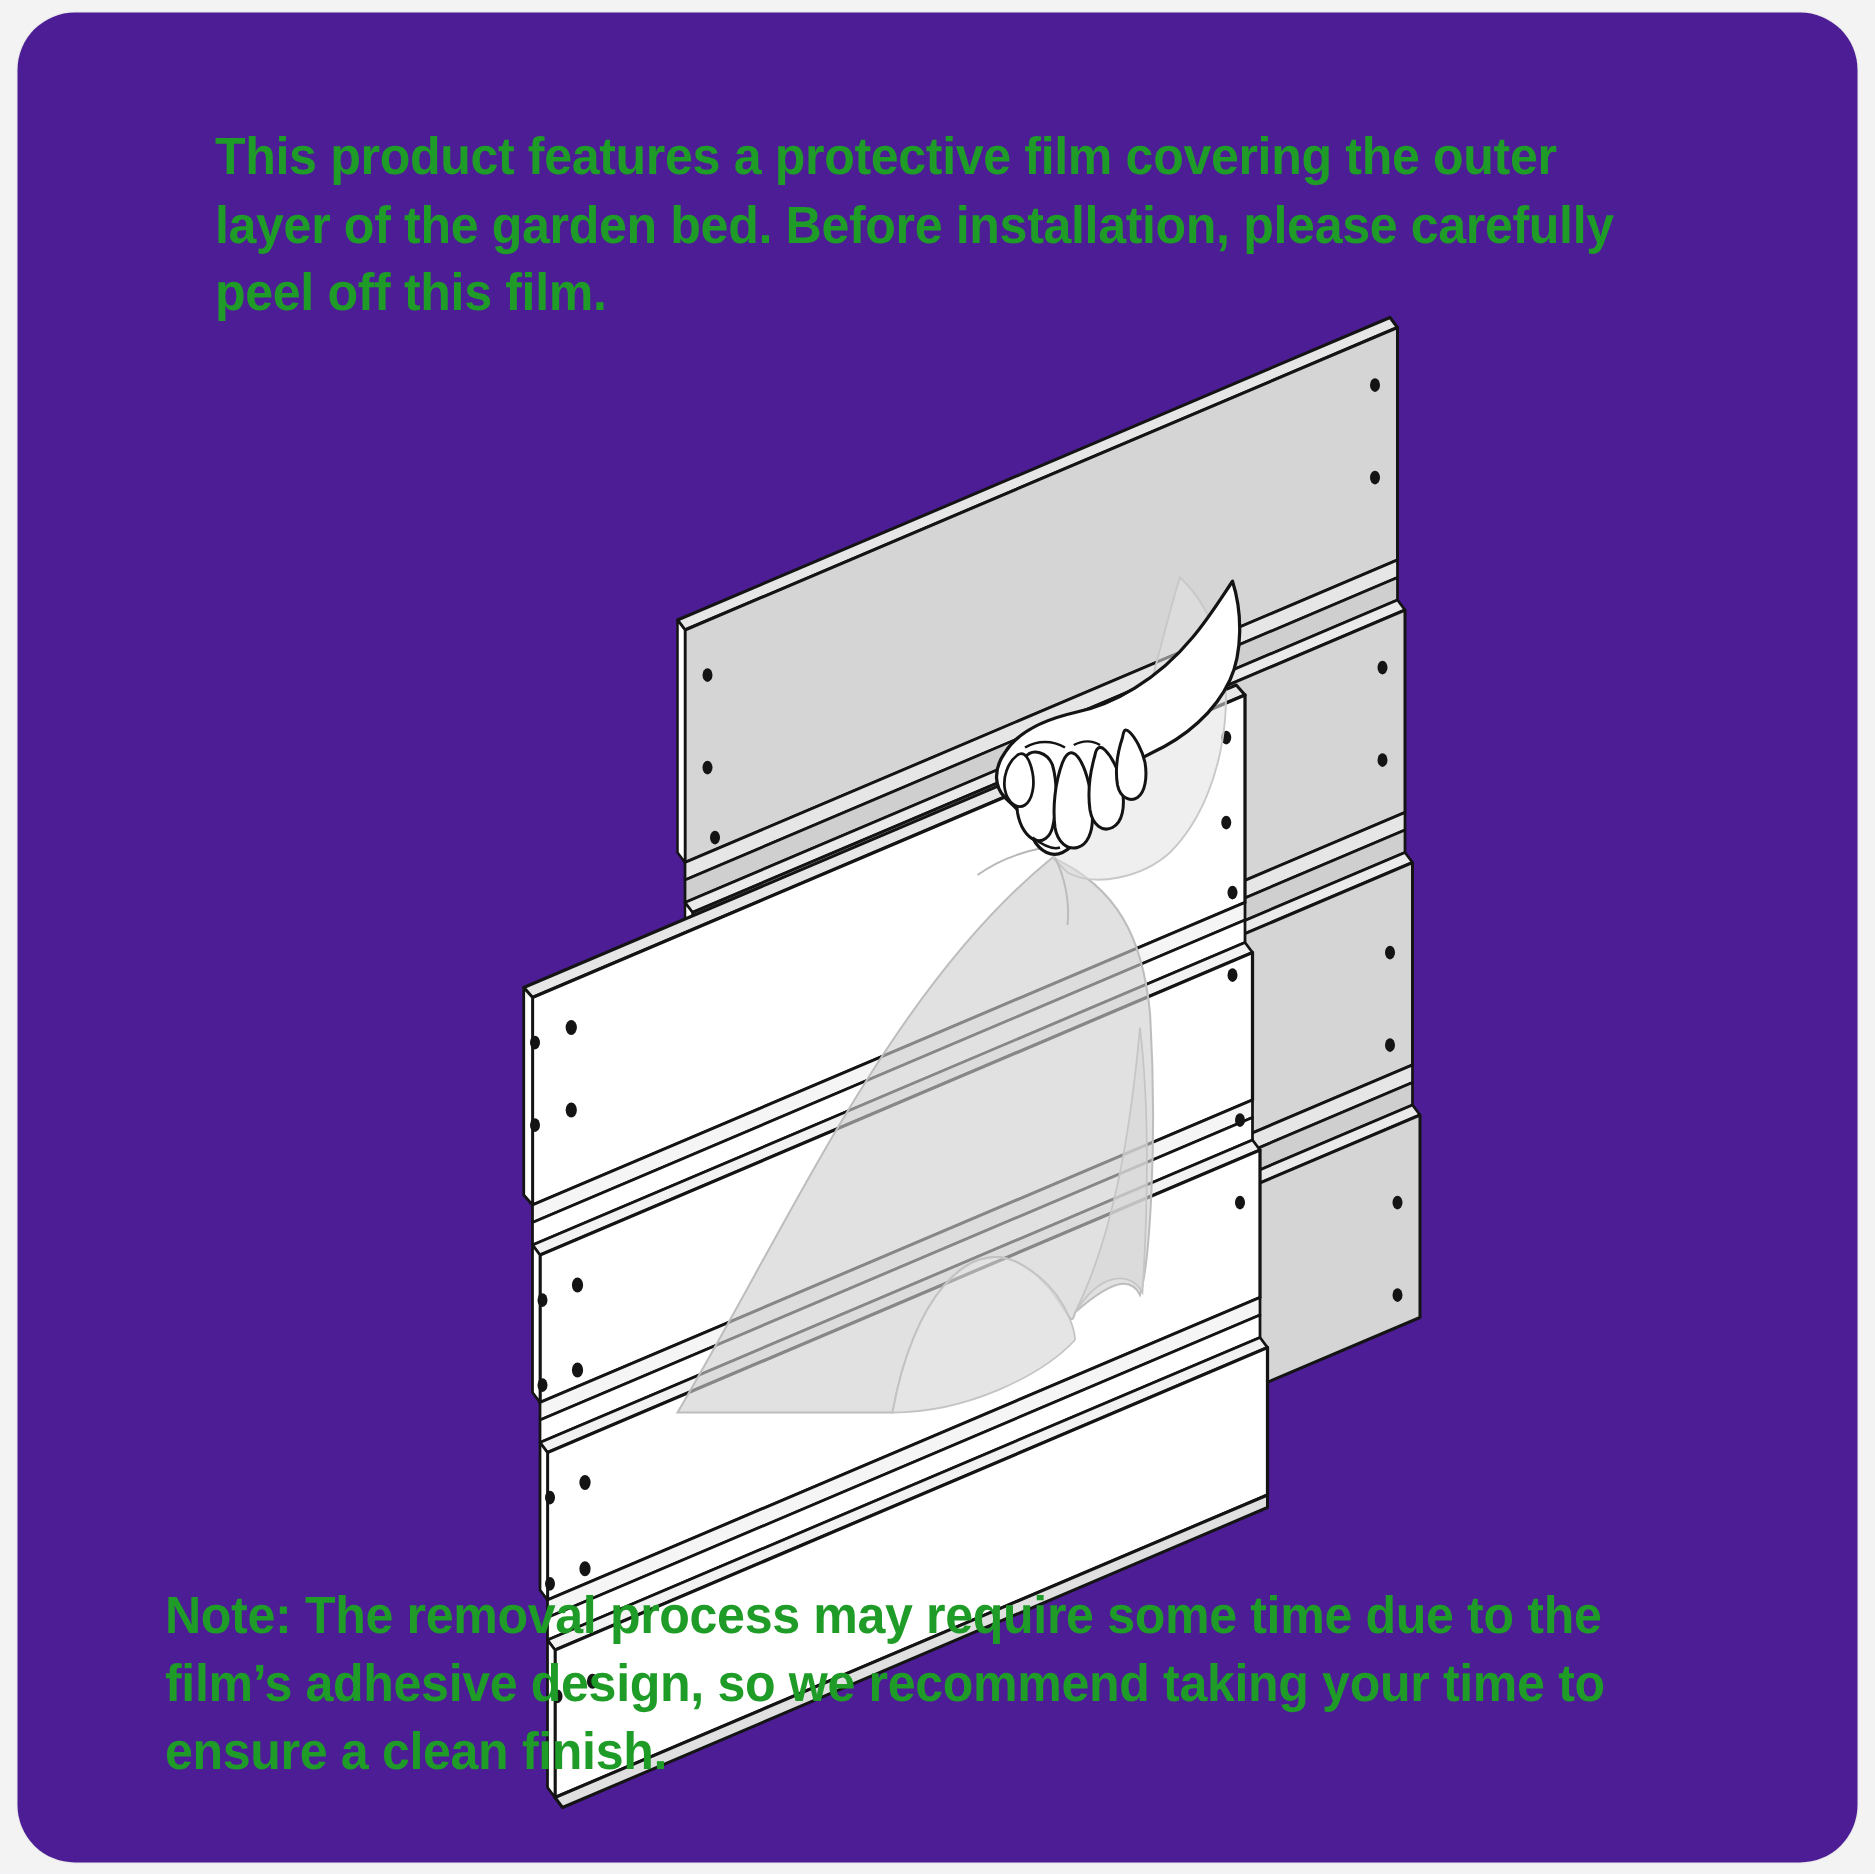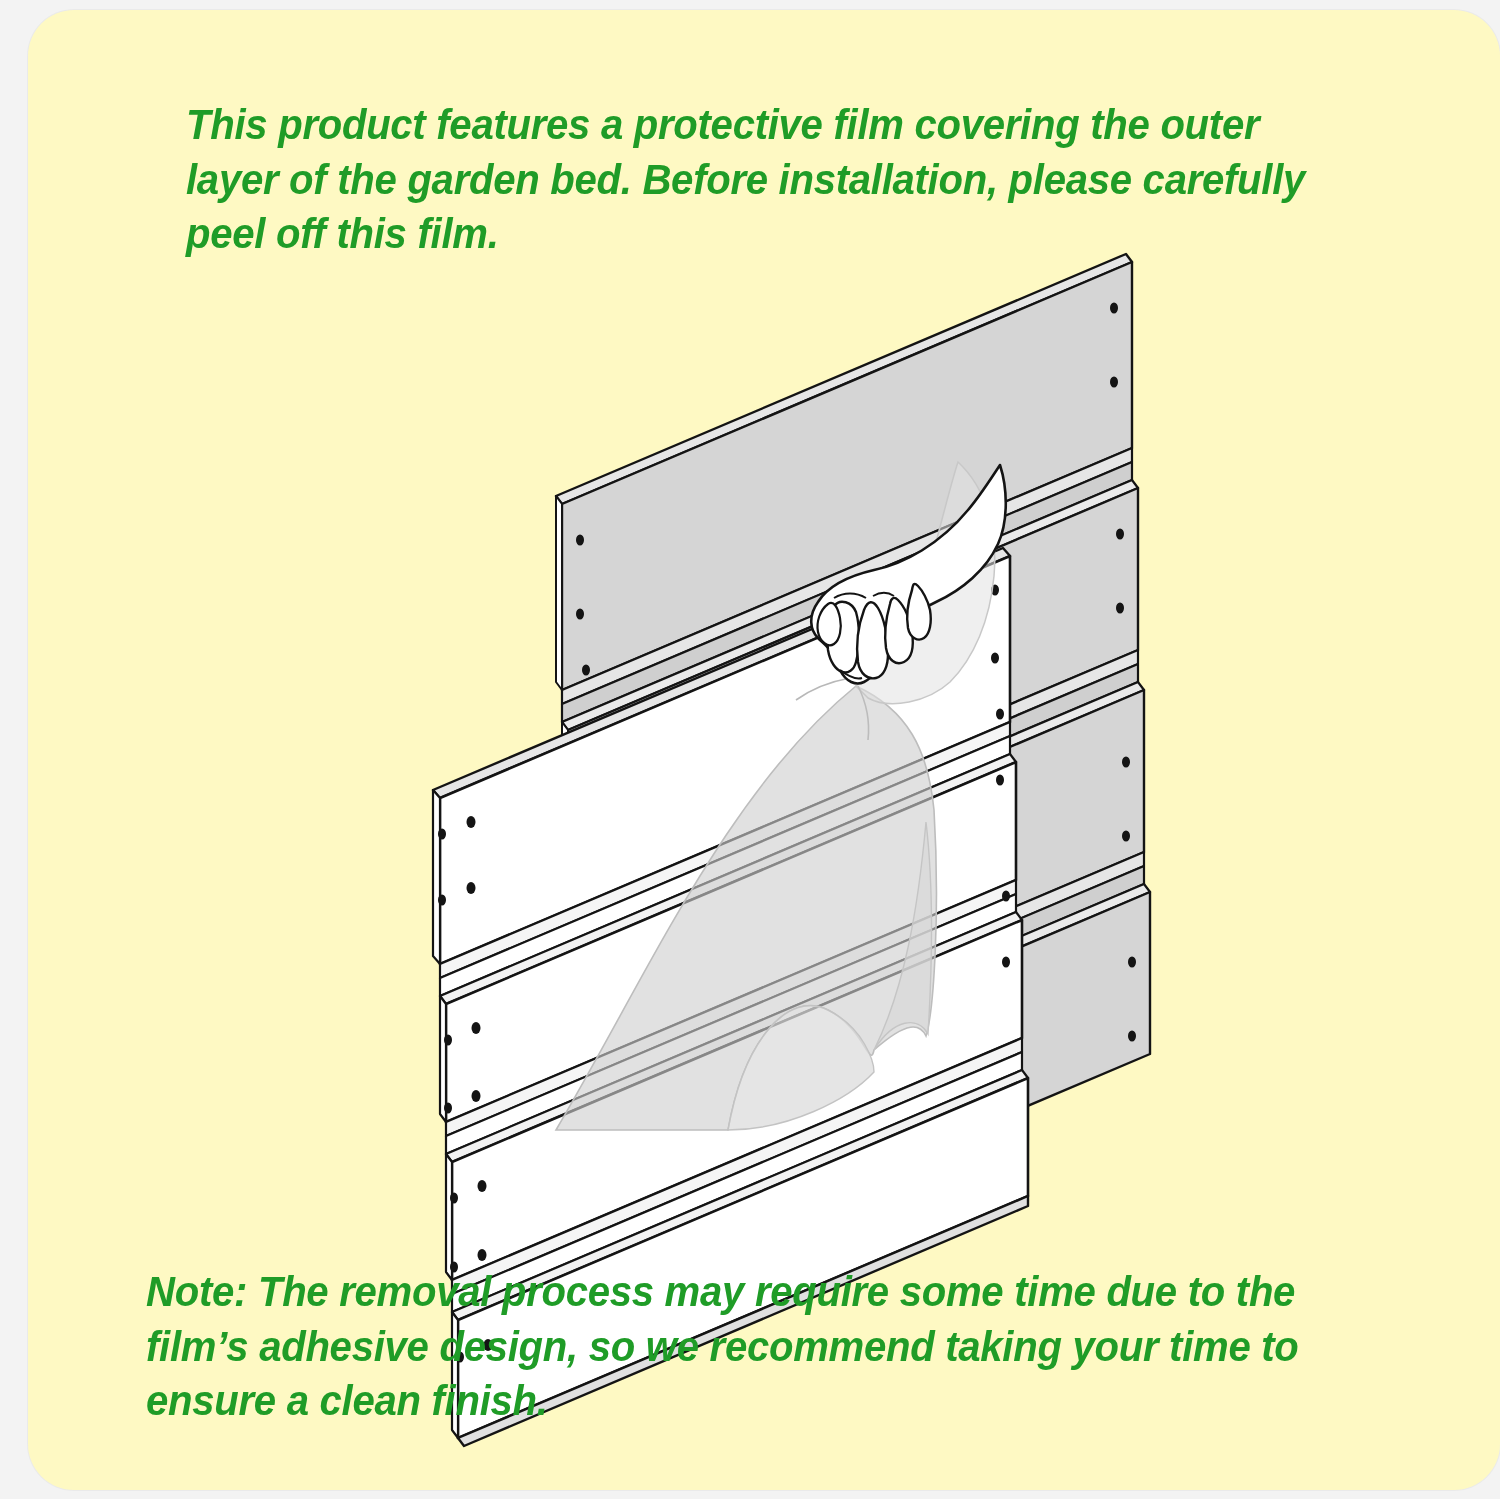--- a/index.html
+++ b/index.html
@@ -14,29 +14,28 @@
     overflow: hidden;
   }
   .page {
     position: relative;
     width: 1500px;
     height: 1499px;
     background: #f3f3f3;
   }
   .card {
     position: absolute;
-    left: 28px;
+    left: 14px;
     top: 10px;
     width: 1472px;
     height: 1480px;
-    background: #fef9c3;
+    background: #4c1d95;
     border-radius: 46px;
     box-shadow: 0 0 0 1px rgba(0,0,0,0.035);
     overflow: hidden;
-    font-style: italic;
   }
   .intro-text {
     position: absolute;
     left: 158px;
     top: 88px;
     width: 1210px;
     color: #1f9c27;
     font-family: "Liberation Sans", sans-serif;
     font-weight: bold;
     font-size: 42px;

